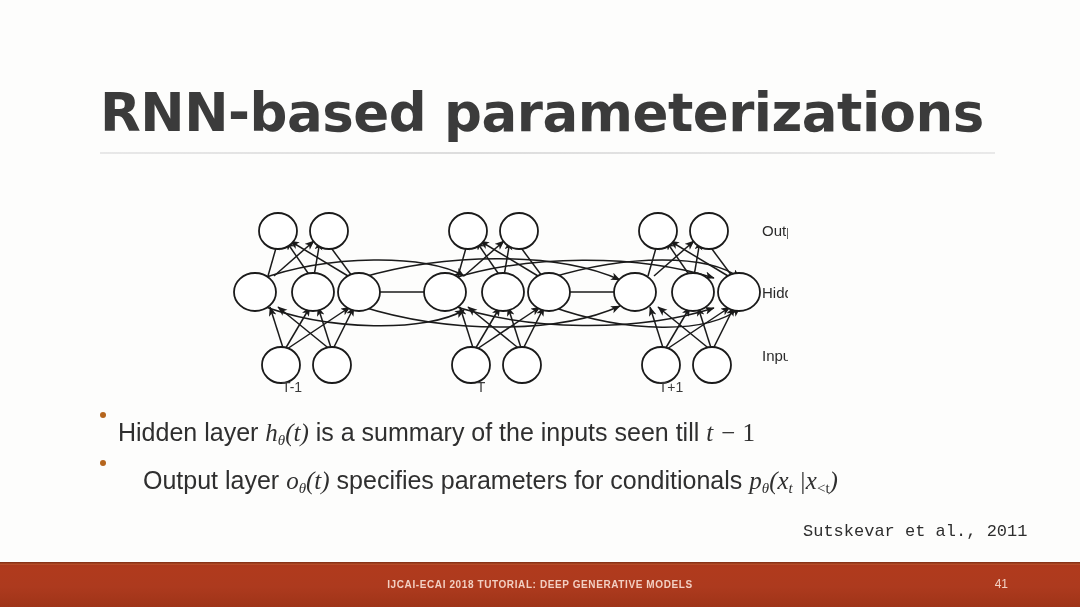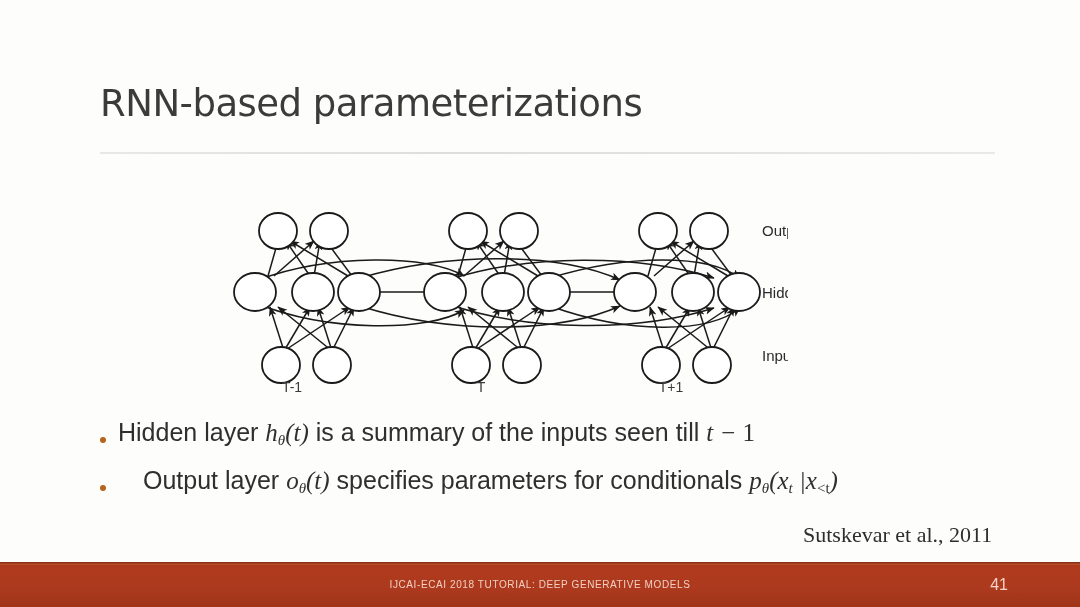--- a/index.html
+++ b/index.html
@@ -15,22 +15,22 @@
     overflow: hidden;
     font-family: "Liberation Sans", sans-serif;
   }
 
   
   #title {
     position: absolute;
     left: 100px;
     top: 82px;
     font-family: "DejaVu Sans", sans-serif;
-    font-size: 37px;
-    font-weight: 400;
+    font-size: 53px;
+    font-weight: 700;
     letter-spacing: -0.5px;
     color: #3b3b3b;
     white-space: nowrap;
   }
   #title-rule {
     position: absolute;
     left: 100px;
     top: 152px;
     width: 895px;
     height: 2px;
@@ -66,21 +66,21 @@
     font-family: "Liberation Sans", sans-serif;
     font-size: 14px;
     fill: #3a3a3a;
   }
 
   
   .bullet-row {
     position: absolute;
     left: 100px;
     display: flex;
-    align-items: flex-end;
+    align-items: flex-start;
     white-space: nowrap;
   }
   #bullet-1 { top: 418px; }
   #bullet-2 { top: 466px; gap: 25px; }
   .bullet-dot {
     width: 6px;
     height: 6px;
     border-radius: 50%;
     background: #b5651d;
     margin-right: 12px;
@@ -112,22 +112,22 @@
   .mathrm {
     font-family: "Liberation Serif", serif;
     font-size: 25px;
   }
 
   
   #citation {
     position: absolute;
     left: 803px;
     top: 522px;
-    font-family: Liberation Serif, serif;
-    font-size: 22px;
+    font-family: Liberation Mono, monospace;
+    font-size: 17px;
     color: #2e2e2e;
     white-space: nowrap;
   }
 
   
   #footer {
     position: absolute;
     left: 0;
     bottom: 0;
     width: 1080px;
@@ -148,29 +148,30 @@
     top: 0;
     width: 1080px;
     height: 45px;
     line-height: 45px;
     text-align: center;
     font-family: "Liberation Sans", sans-serif;
     font-size: 10px;
     letter-spacing: 0.6px;
     color: #f2cfc2;
     white-space: nowrap;
+    font-weight: bold;
   }
   #footer-page {
     position: absolute;
     right: 72px;
     top: 0;
     height: 28px;
     line-height: 45px;
     font-family: "Liberation Sans", sans-serif;
-    font-size: 16px;
+    font-size: 12px;
     color: #f3d2c5;
   }
 </style>
 </head>
 <body>
 
 <div id="slide">
 
   <div id="title">RNN-based parameterizations</div>
   <div id="title-rule"></div>

